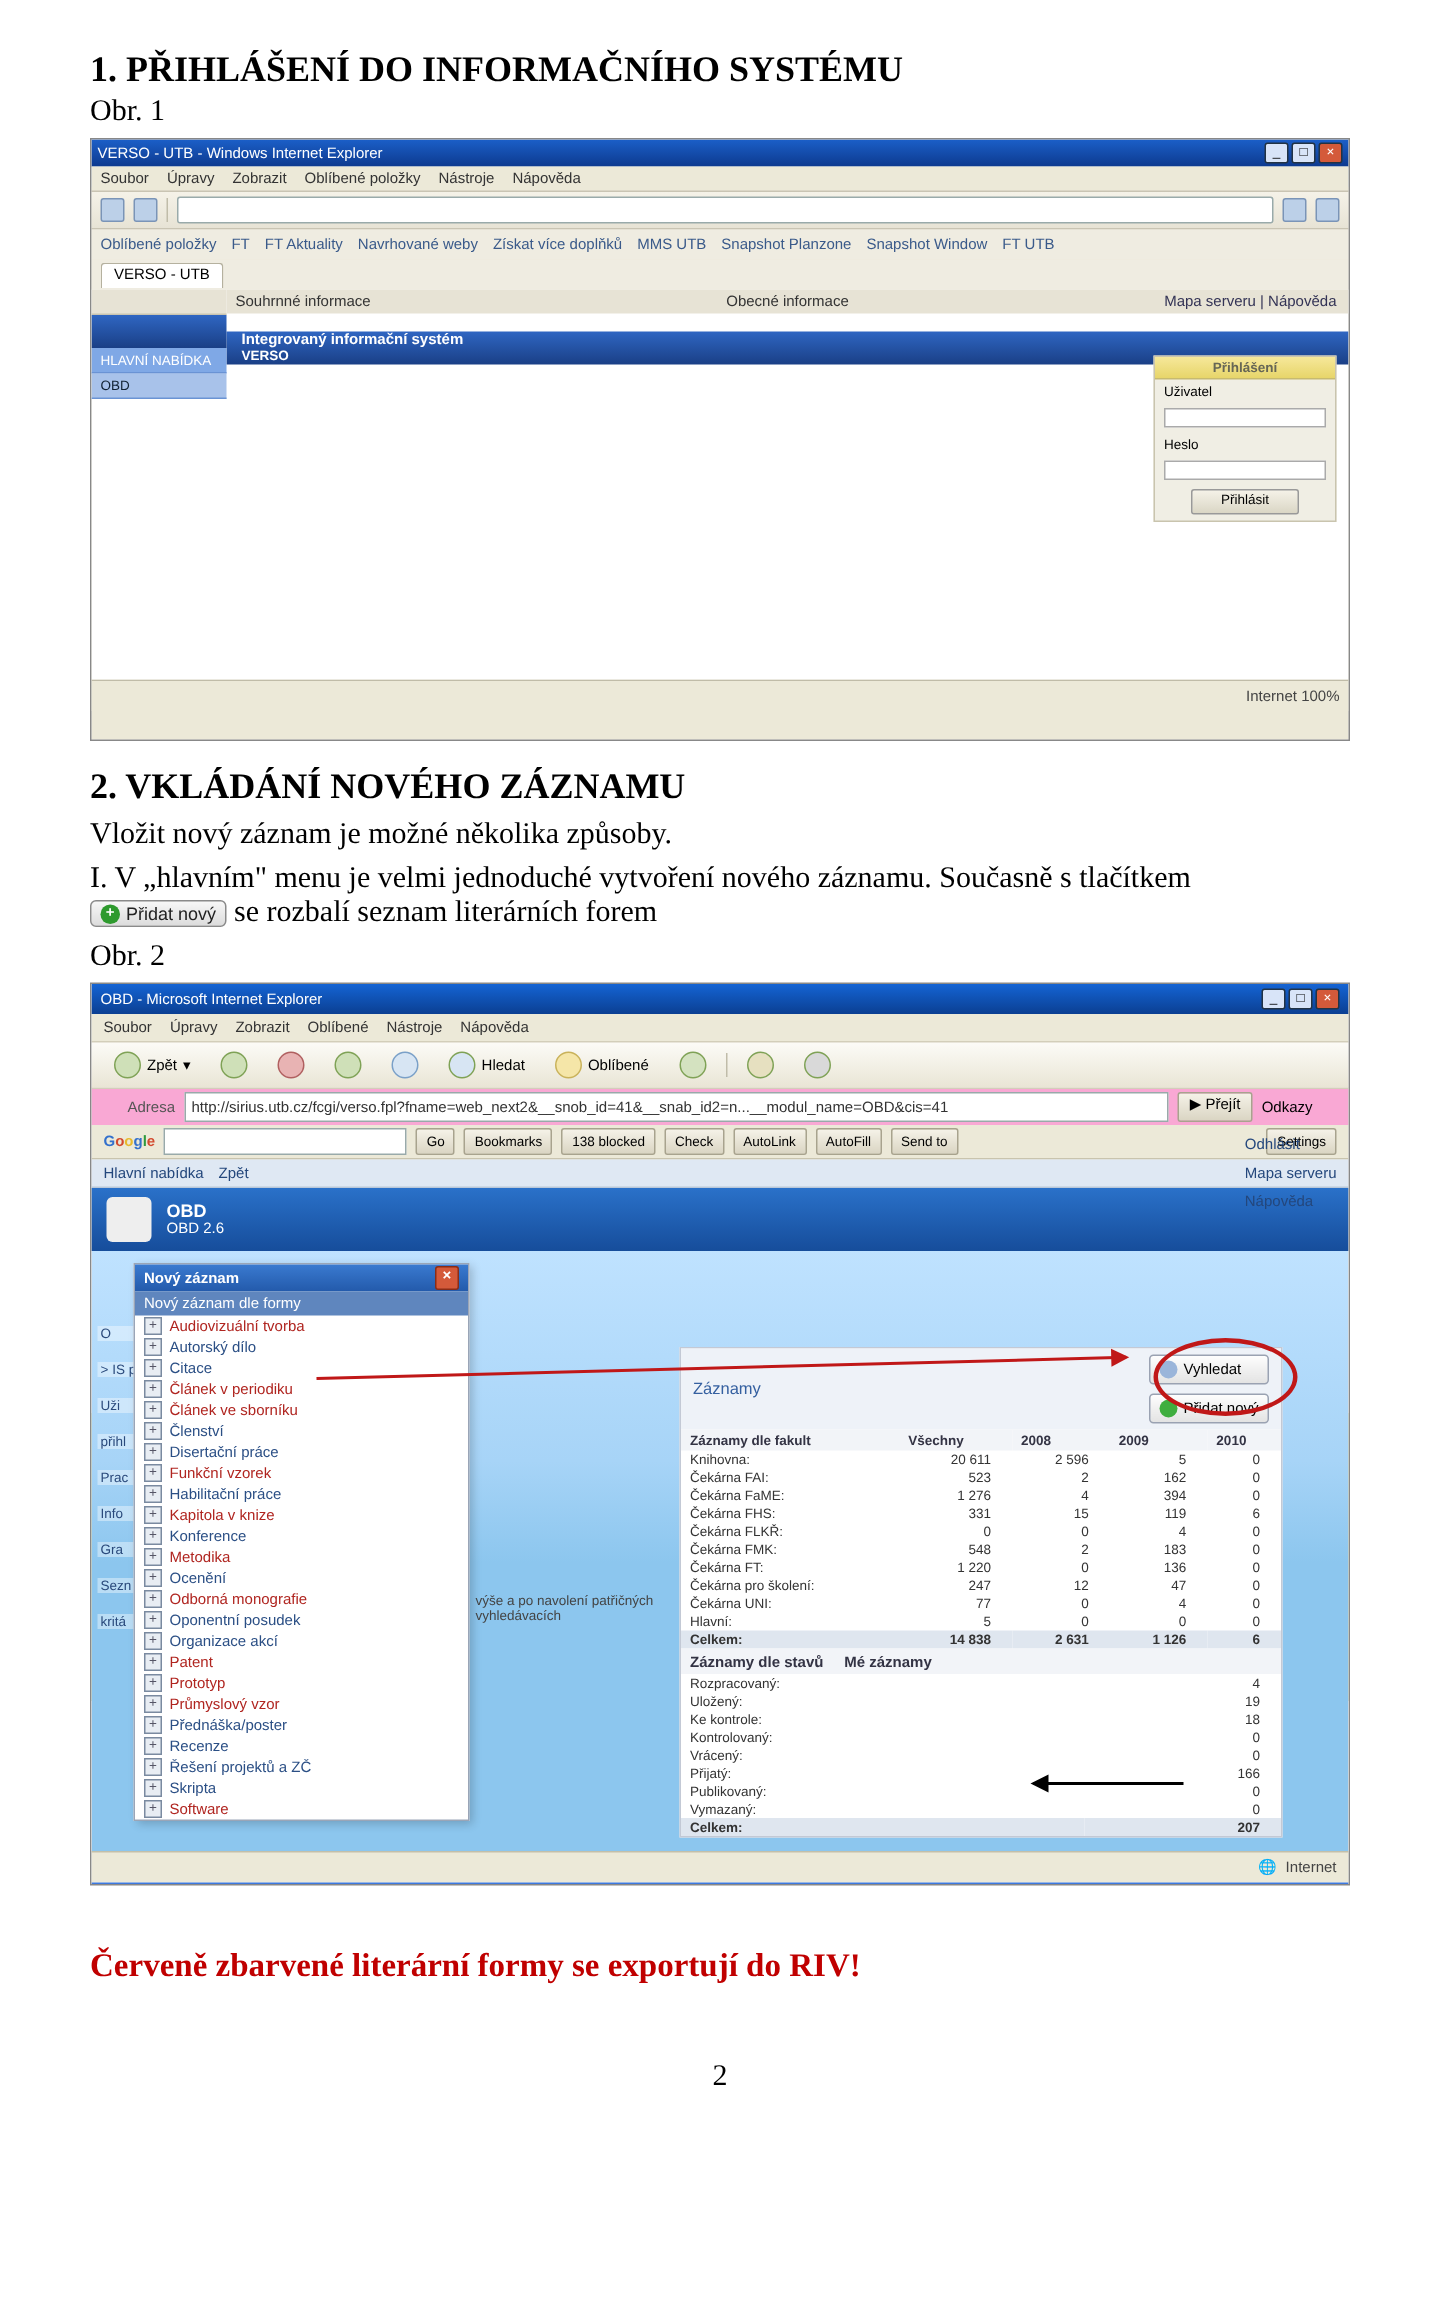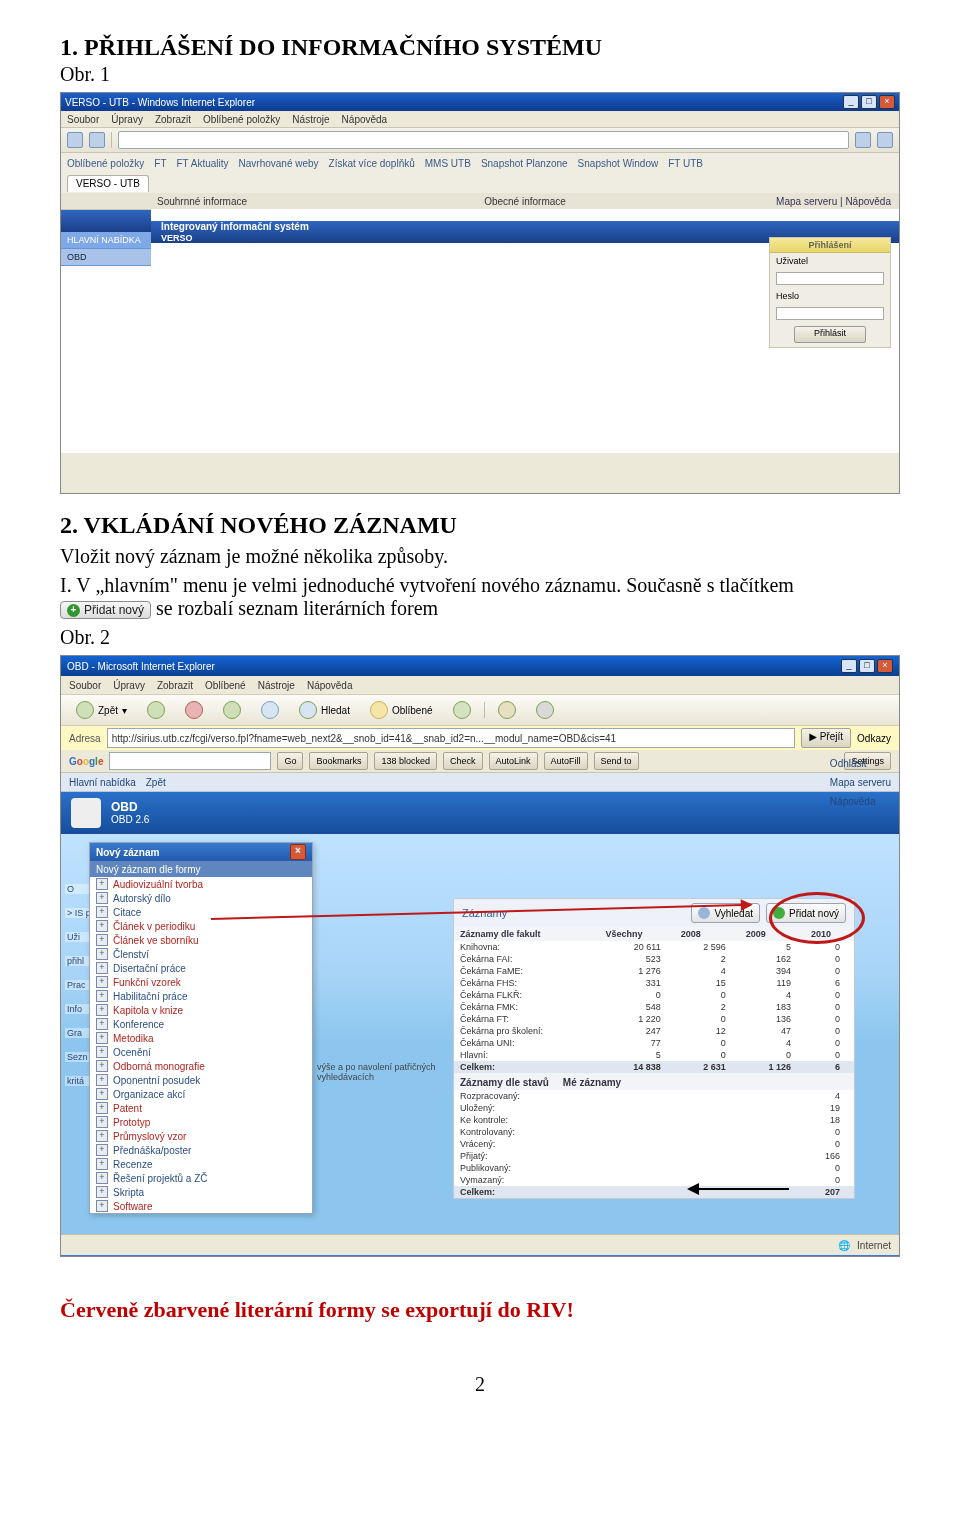--- a/index.html
+++ b/index.html
@@ -141,21 +141,21 @@
   .s2-titlebar .winbtn { margin-left:auto; display:flex; gap:2px;}
   .s2-menubar { height:18px; background:#ece9d8; display:flex; align-items:center; gap:12px; padding:0 8px; color:#333;}
   .s2-toolbar { height:30px; background:linear-gradient(#fcfbf7,#e9e5d5); border-top:1px solid #d3ceba; border-bottom:1px solid #d3ceba; display:flex; align-items:center; gap:6px; padding:0 8px;}
   .s2-btn { display:inline-flex; align-items:center; gap:4px; padding:2px 6px; border:1px solid transparent; border-radius:3px;}
   .s2-btn .ic { width:16px;height:16px;background:#cfe0b8;border-radius:50%;border:1px solid #7fa256;}
   .s2-btn.stop .ic{ background:#e8b3b3;border-color:#b06060;}
   .s2-btn.ref .ic{ background:#cfe0b8;}
   .s2-btn.home .ic{ background:#d7e5f3;border-color:#7aa0c8;}
   .s2-btn.srch .ic{ background:#d7e5f3;}
   .s2-btn.fav .ic{ background:#f5e6a8;border-color:#c9b25a;}
-  .s2-addr { height:24px; background:#fef9c3; display:flex; align-items:center; gap:6px; padding:0 8px;}
+  .s2-addr { height:24px; background:#f9a8d4; display:flex; align-items:center; gap:6px; padding:0 24px;}
   .s2-addr .lbl { color:#555; }
   .s2-addr .field { flex:1; height:18px; background:#fff; border:1px solid #9aa; font-size:10px; padding:0 4px; display:flex; align-items:center; color:#333; overflow:hidden; white-space:nowrap;}
   .s2-addr .go { width:48px; height:18px; background:linear-gradient(#f5f2e8,#dad5c3); border:1px solid #a8a38e; border-radius:2px; text-align:center; line-height:16px; font-size:10px;}
   .s2-google { height:22px; background:#ece9d8; border-bottom:1px solid #c9c4ae; display:flex; align-items:center; gap:6px; padding:0 8px;}
   .s2-google .glogo { font-weight:bold; }
   .s2-google .glogo .g1{color:#3370cc;} .glogo .g2{color:#d34a2e;} .glogo .g3{color:#e7b92f;} .glogo .g4{color:#3370cc;} .glogo .g5{color:#2f9a3e;} .glogo .g6{color:#d34a2e;}
   .s2-google .gfield { width:160px; height:16px; background:#fff; border:1px solid #9aa;}
   .s2-google .gbtn { height:16px; padding:0 6px; background:linear-gradient(#f5f2e8,#dad5c3); border:1px solid #a8a38e; border-radius:2px; font-size:9px; display:inline-flex; align-items:center;}
   .s2-mainnav { height:18px; background:#dfe8f3; display:flex; align-items:center; padding:0 8px; gap:10px; color:#24477c; font-size:10px; border-bottom:1px solid #b9c7d8;}
   .s2-mainnav .navr { margin-left:auto; display:flex; gap:8px;flex-direction:column;}
@@ -188,21 +188,21 @@
     content:""; position:absolute; right:-2px; top:-5px;
     border-left:12px solid #c01818; border-top:6px solid transparent; border-bottom:6px solid transparent;
   }
   
   .stats {
     position:absolute; right:44px; top:64px; width:400px;
     background:#fff; border:1px solid #c3c9d5;
   }
   .stats .shead { display:flex; align-items:center; gap:6px; padding:4px 8px; background:#eef2f8;}
   .stats .shead .stitle { color:#3560a0; font-size:11px; }
-  .stats .sbtns { margin-left:auto; display:flex; gap:6px;}
+  .stats .sbtns { margin-left:auto; display:flex; gap:6px;flex-direction:column;}
   .stats .sbtn { display:inline-flex; align-items:center; gap:4px; height:18px; padding:0 6px; background:linear-gradient(#fdfdfd,#e3e3e3); border:1px solid #9aa2b2; border-radius:3px; font-size:10px;}
   .stats .sbtn .sic { width:12px;height:12px;border-radius:50%;}
   .stats .sbtn.search .sic{ background:#9ab5da;}
   .stats .sbtn.add .sic{ background:#3fae3f;}
   .stats table { width:100%; border-collapse:collapse; font-size:9px;}
   .stats th { text-align:left; padding:2px 6px; color:#334; background:#f2f4f8; font-weight:bold;}
   .stats td { padding:1px 6px; color:#333;}
   .stats td.num { text-align:right; padding-right:14px;}
   .stats .totalrow td { background:#dfe6ef; font-weight:bold;}
   .stats .sec { padding:4px 6px 2px; font-weight:bold; color:#334; background:#f2f4f8;}
@@ -294,20 +294,23 @@
       <div class="navitem" style="background:#a8c2ea;color:#123;">OBD</div>
     </div>
     <div class="s1-rightbox">
       <div class="rtitle">Přihlášení</div>
       <div class="row">Uživatel</div>
       <div class="row"><input style=""></div>
       <div class="row">Heslo</div>
       <div class="row"><input type="password" style=""></div>
       <div class="loginbtn">Přihlásit</div>
     </div>
+  </div>
+  <div class="s1-statusbar">
+    <span style="margin-left:auto">Internet    100%</span>
   </div>
 </div>
 
 <div class="subheading">2. VKLÁDÁNÍ   NOVÉHO   ZÁZNAMU</div>
 <div class="para">Vložit nový  záznam je možné několika způsoby.</div>
 <div class="para">
   <span>I. V „hlavním" menu je velmi jednoduché  vytvoření nového záznamu.  Současně s tlačítkem</span><br>
   <span class="button-chip">
     <span class="plus">+</span>
     <span>Přidat nový</span>

